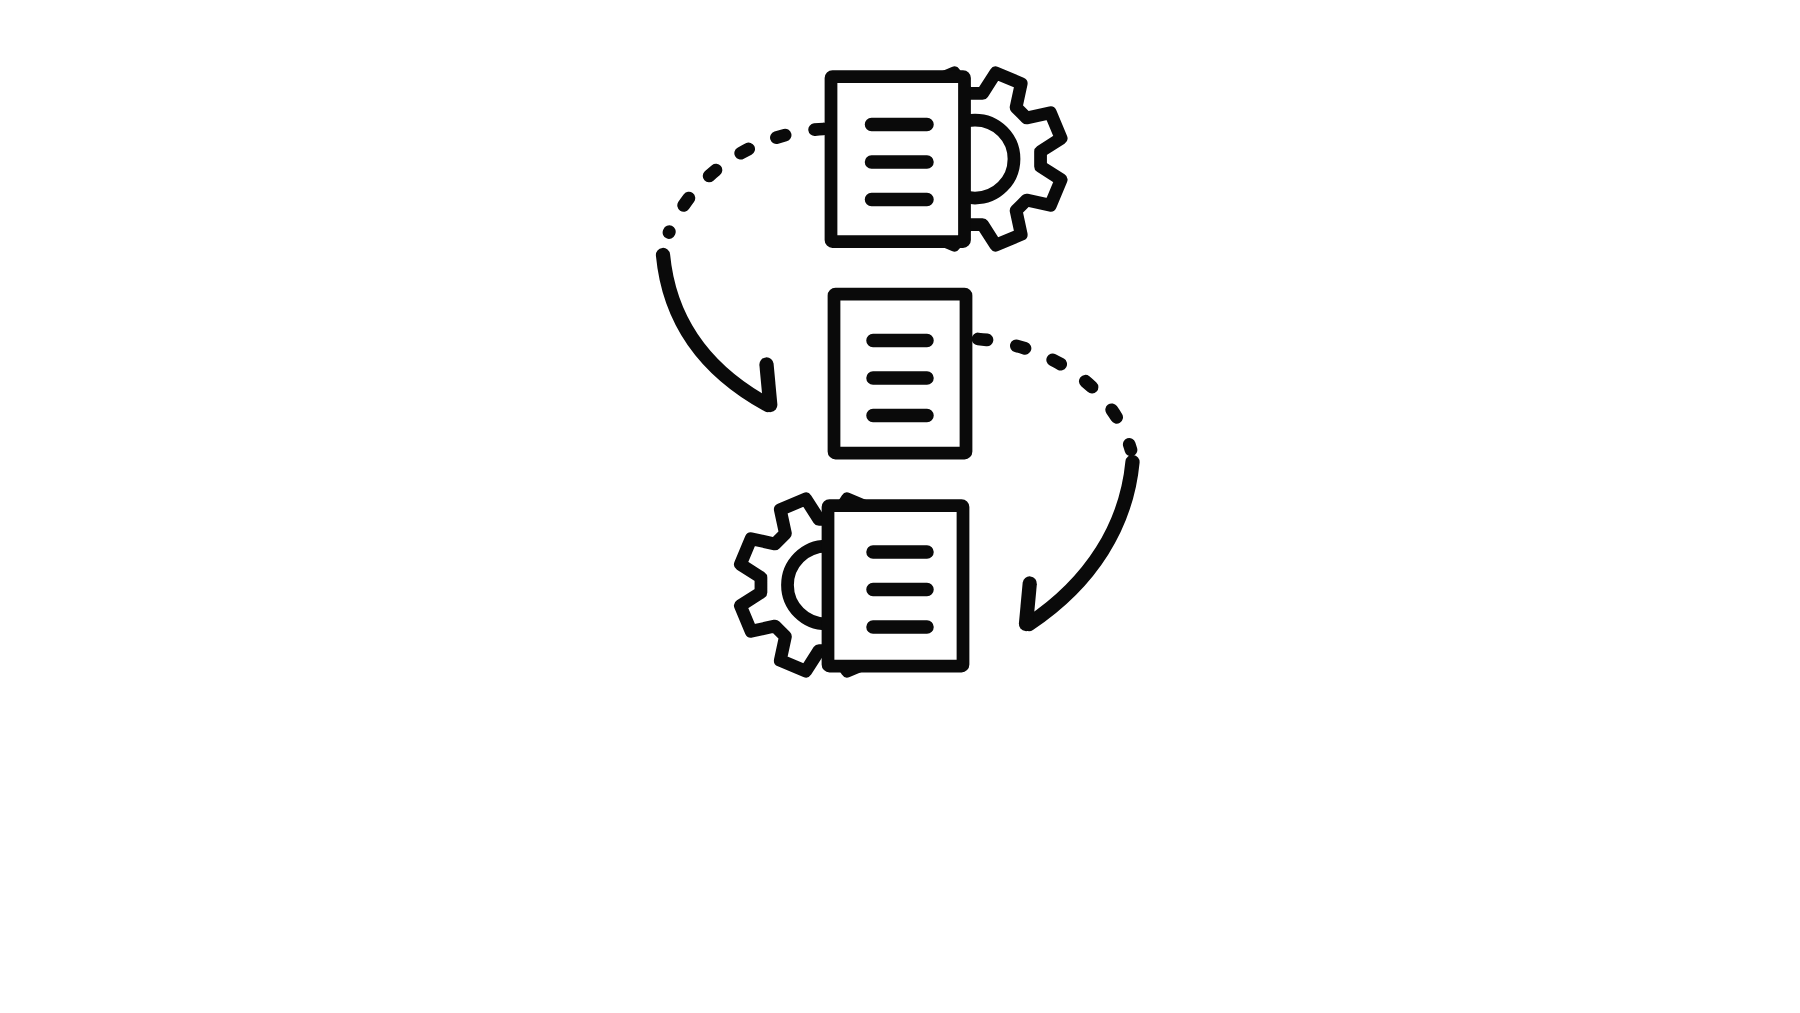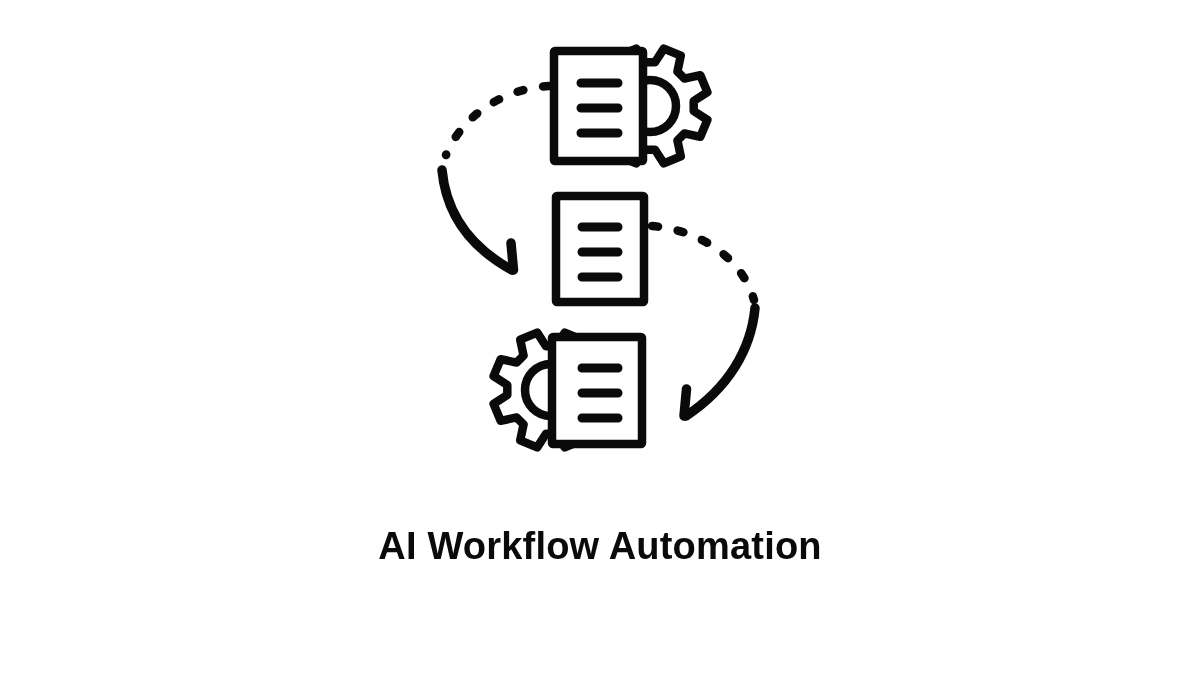--- a/index.html
+++ b/index.html
@@ -59,14 +59,13 @@
 
     <g>
       <path class="shape" d="M594.7 385.0 L 608.4 376.2 L 601.3 359.2 L 585.4 362.6 L 578.4 355.6 L 581.8 339.7 L 564.8 332.6 L 556.0 346.3 L 546.0 346.3 L 537.2 332.6 L 520.2 339.7 L 523.6 355.6 L 516.6 362.6 L 500.7 359.2 L 493.6 376.2 L 507.3 385.0 L 507.3 395.0 L 493.6 403.8 L 500.7 420.8 L 516.6 417.4 L 523.6 424.4 L 520.2 440.3 L 537.2 447.4 L 546.0 433.7 L 556.0 433.7 L 564.8 447.4 L 581.8 440.3 L 578.4 424.4 L 585.4 417.4 L 601.3 420.8 L 608.4 403.8 L 594.7 395.0 Z"></path>
       <circle class="shape" cx="551" cy="390" r="26"></circle>
       <rect class="shape" x="552" y="337" width="90" height="107" rx="1"></rect>
       <path class="bars" d="M582 368 H618 M582 393 H618 M582 418 H618"></path>
     </g>
 
   </svg>
 
-  <div class="title">AI Workflow Automation</div>
 </div>
 
 </body></html>

